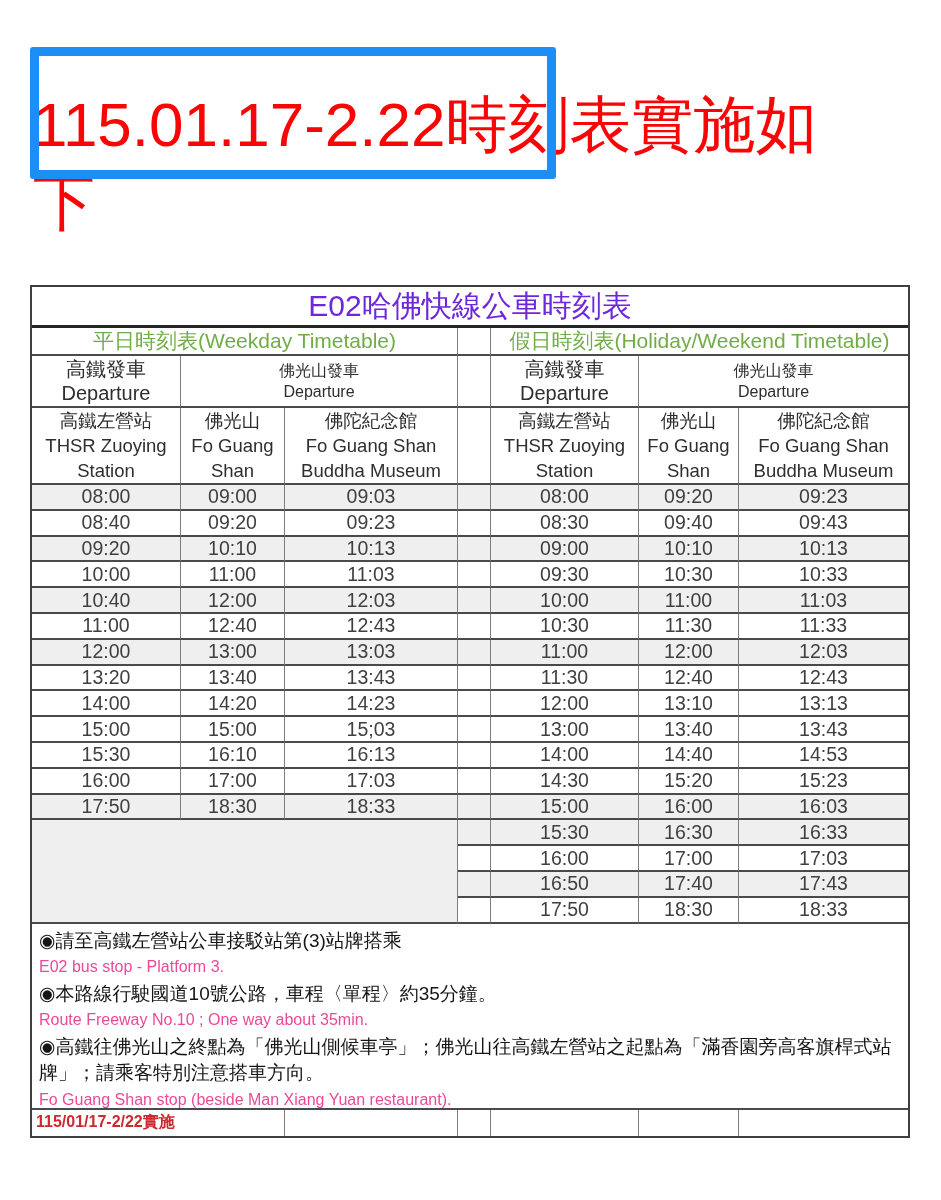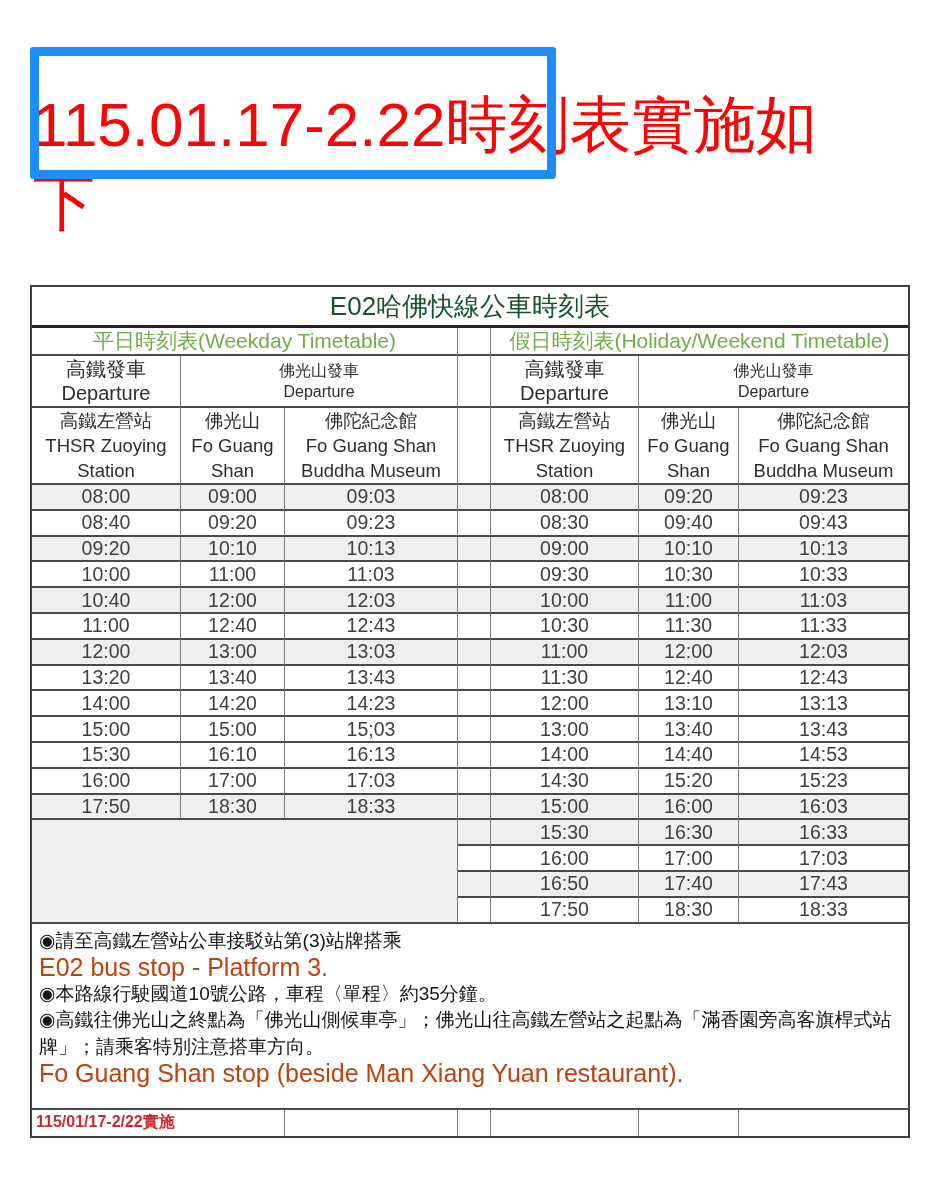--- a/index.html
+++ b/index.html
@@ -16,30 +16,30 @@
   #grid{position:absolute;left:30px;top:285px;width:876px;
     display:grid;
     grid-template-columns:149px 104px 173px 33px 148px 100px 169px;
     grid-template-rows:41px 28px 52px 77px repeat(17,25.8px) 186px 26px;
     border:2px solid #3f3f3f;background:#ffffff;}
   .cell{box-sizing:border-box;border-right:1px solid #7d7d7d;border-bottom:2px solid #4a4a4a;
     display:flex;align-items:center;justify-content:center;overflow:hidden;}
   .lastcol{border-right:none;}
   .nobot{border-bottom:none;}
   .thick{border-bottom:3px solid #262626;}
-  .title-cell{font-size:26px;color:#14532d;border-right:none;}
+  .title-cell{font-size:30px;color:#6d28d9;border-right:none;}
   .green{font-size:21px;color:#70ad47;}
   .dep{white-space:pre-line;text-align:center;font-size:20px;line-height:24px;color:#2e2e2e;}
   .dep.small{font-size:16px;line-height:21px;}
   .sta{white-space:pre-line;text-align:center;font-size:18.5px;line-height:25px;color:#2e2e2e;}
   .dcell{font-size:19.5px;color:#3f3f3f;}
   .shade{background:#efefef;}
   .notes-cell{display:block;text-align:left;padding:4px 7px;border-right:none;}
   .note-zh{color:#151515;font-size:19px;line-height:26.5px;}
-  .note-en{color:#c2410c;font-size:25px;line-height:26.5px;}
+  .note-en{color:#ec4899;font-size:16px;line-height:26.5px;}
   .bottom-label{justify-content:flex-start;padding-left:4px;color:#cb2a30;
     font-size:16px;font-weight:600;border-bottom:none;}
 </style>
 </head>
 <body>
 
 <div id="page">
 
   <div id="banner-title">115.01.17-2.22時刻表實施如下</div>
   <div id="highlight-box"></div>
@@ -79,20 +79,21 @@
 Fo Guang
 Shan</div>
     <div class="cell sta lastcol" style="grid-column:7;grid-row:4">佛陀紀念館
 Fo Guang Shan
 Buddha Museum</div>
 
     <div class="cell notes-cell" style="grid-column:1/8;grid-row:22">
       <div class="note-zh">◉請至高鐵左營站公車接駁站第(3)站牌搭乘</div>
       <div class="note-en">E02 bus stop - Platform 3.</div>
       <div class="note-zh">◉本路線行駛國道10號公路，車程〈單程〉約35分鐘。</div>
+      <div class="note-en">Route Freeway No.10 ; One way about 35min.</div>
       <div class="note-zh">◉高鐵往佛光山之終點為「佛光山側候車亭」；佛光山往高鐵左營站之起點為「滿香園旁高客旗桿式站牌」；請乘客特別注意搭車方向。</div>
       <div class="note-en">Fo Guang Shan stop (beside Man Xiang Yuan restaurant).</div>
     </div>
 
     <div class="cell bottom-label" style="grid-column:1/3;grid-row:23">115/01/17-2/22實施</div>
     <div class="cell nobot" style="grid-column:3;grid-row:23"></div>
     <div class="cell nobot" style="grid-column:4;grid-row:23"></div>
     <div class="cell nobot" style="grid-column:5;grid-row:23"></div>
     <div class="cell nobot" style="grid-column:6;grid-row:23"></div>
     <div class="cell nobot lastcol" style="grid-column:7;grid-row:23"></div>

